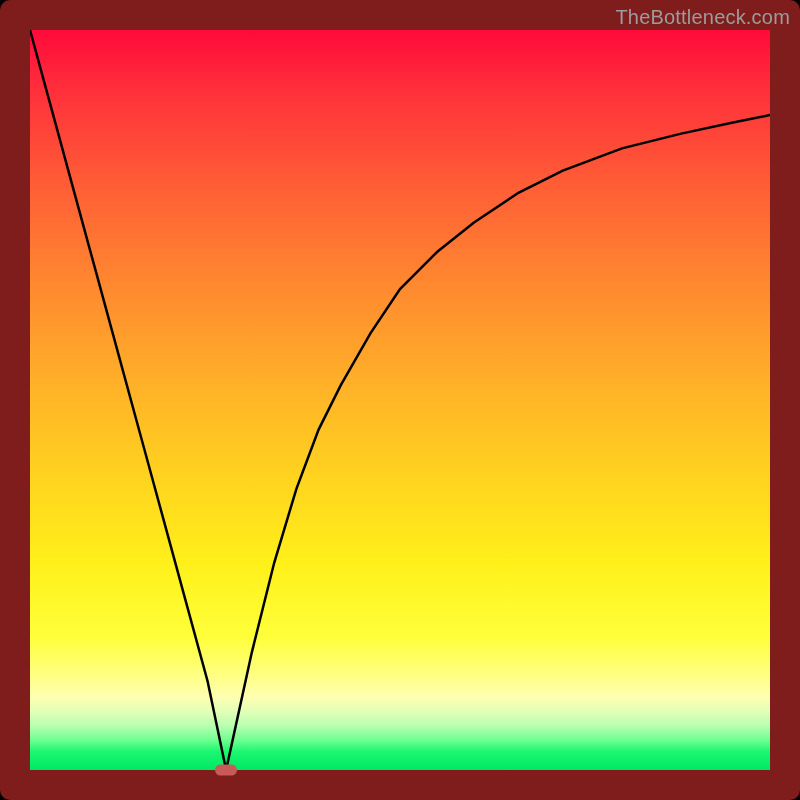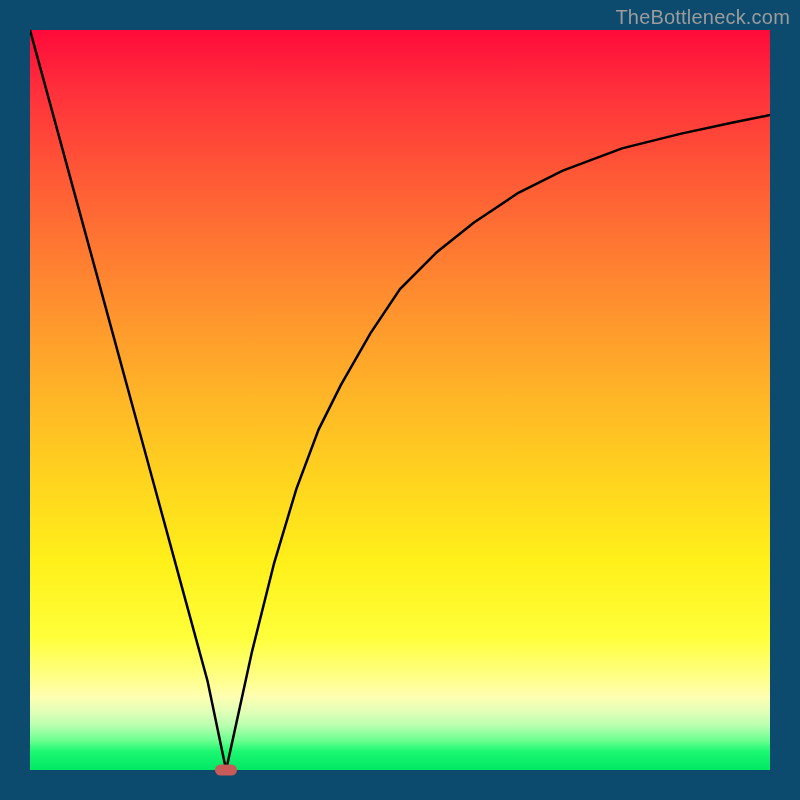--- a/index.html
+++ b/index.html
@@ -8,21 +8,22 @@
     width: 800px;
     height: 800px;
     overflow: hidden;
     background: #000;
     font-family: Arial, Helvetica, sans-serif;
   }
   .frame {
     position: relative;
     width: 800px;
     height: 800px;
-    background: #0c4a6e;
+    background: #7f1d1d;
+    border-radius: 10px;
   }
   .plot {
     position: absolute;
     left: 30px;
     top: 30px;
     width: 740px;
     height: 740px;
     background: linear-gradient(
       to bottom,
       #ff0a3a 0%,

